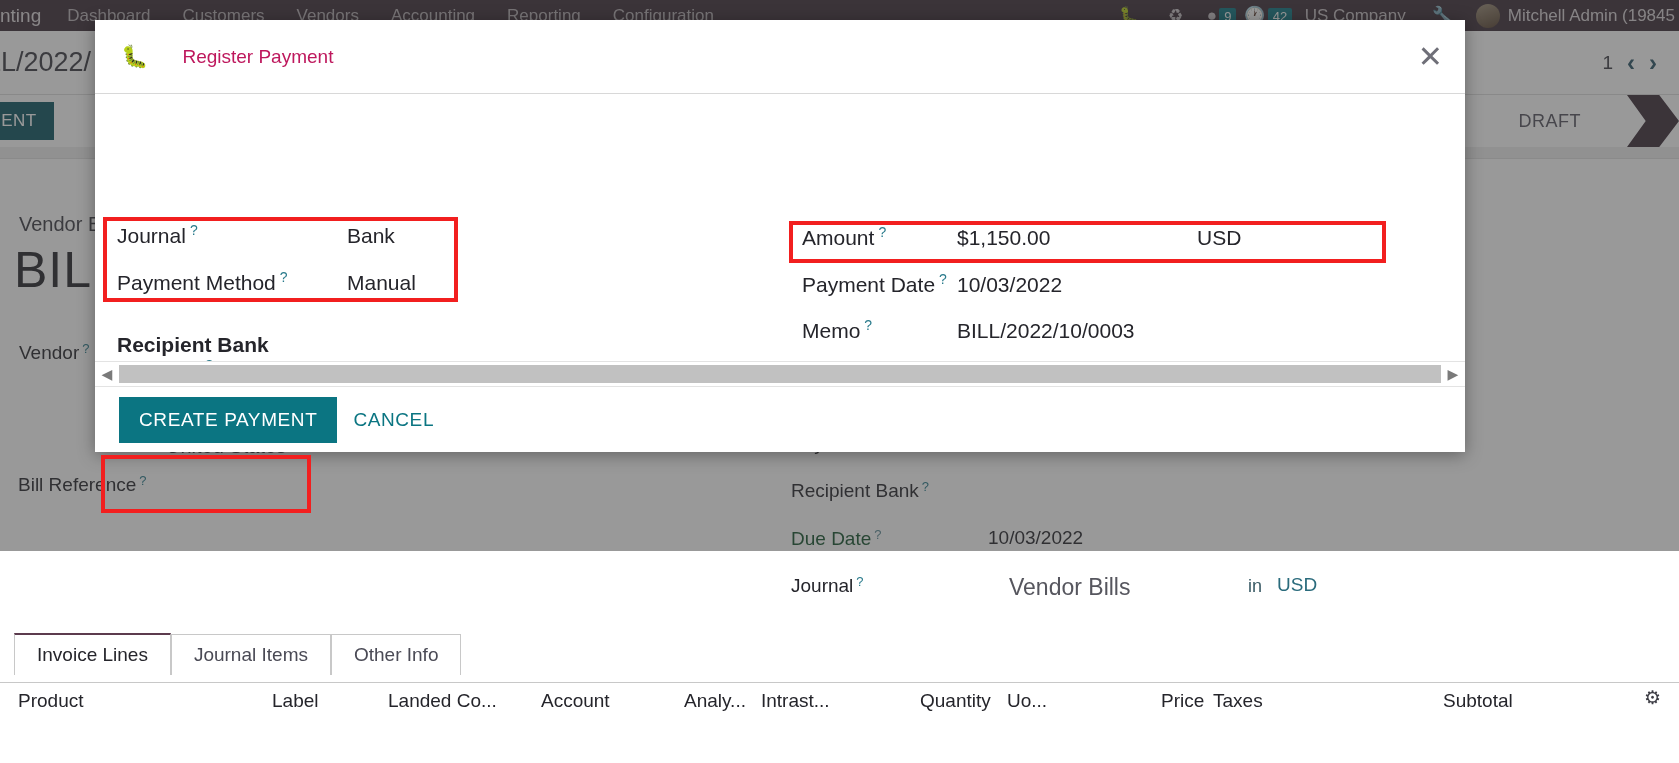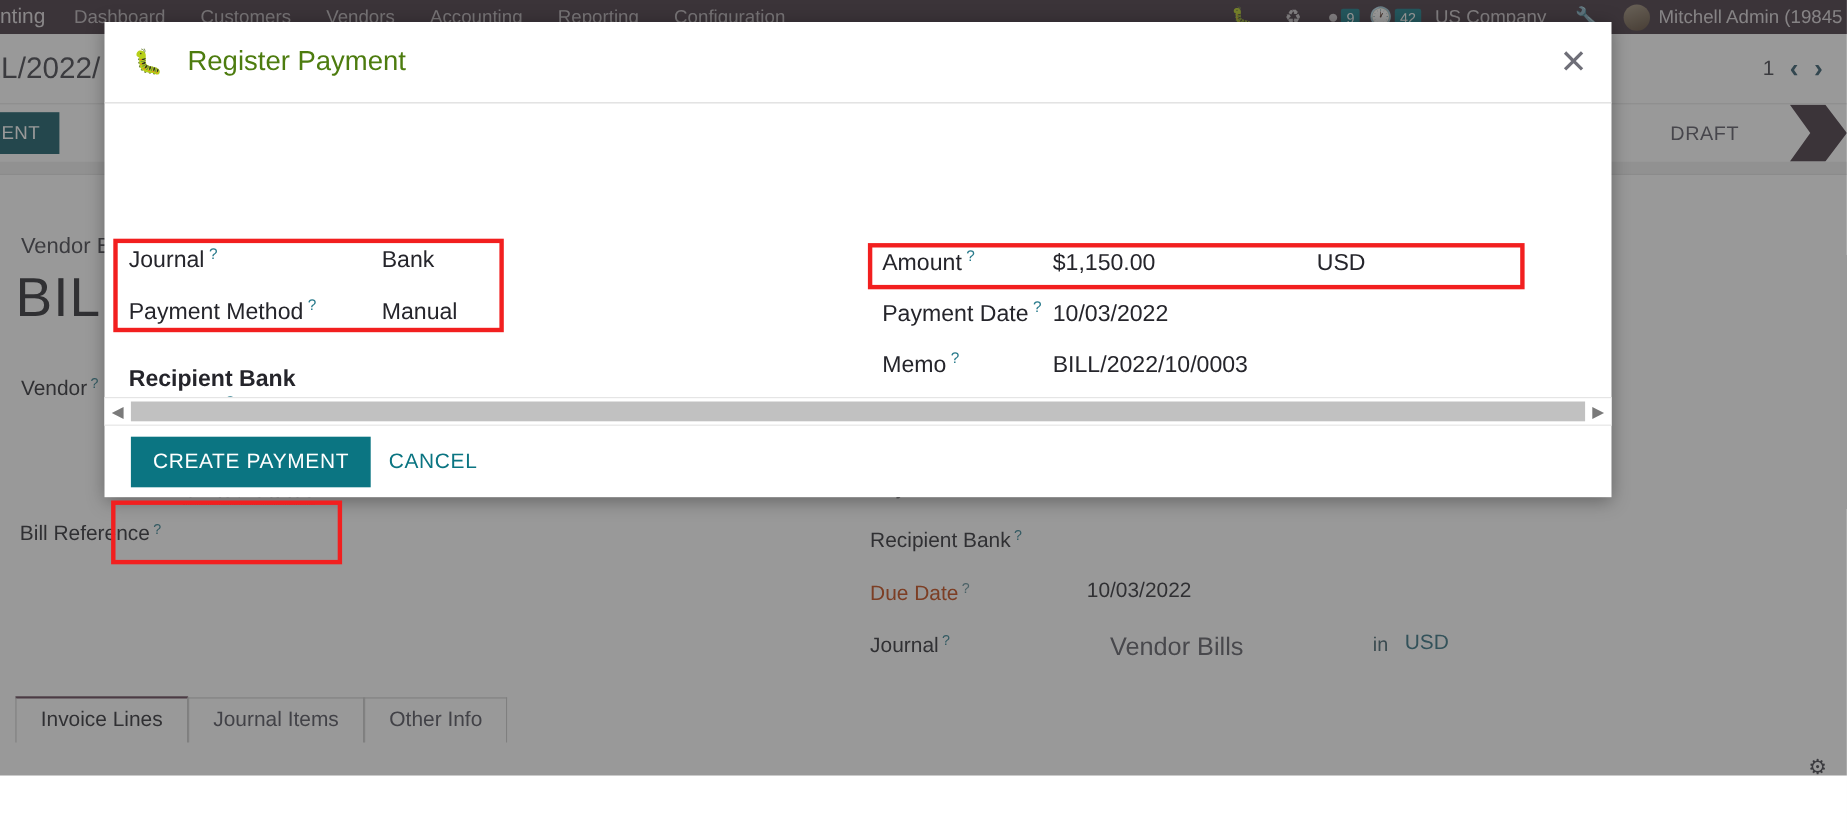--- a/index.html
+++ b/index.html
@@ -2,21 +2,21 @@
 <html><head>
 <meta charset="utf-8">
 <style>
   * { box-sizing: border-box; margin: 0; padding: 0; }
   html, body {
     width: 1679px; height: 763px;
     font-family: "Liberation Sans", sans-serif;
     overflow: hidden;
     background: #ffffff;
   }
-  #root { position: relative; width: 1679px; height: 705px; }
+  #root { position: relative; width: 1679px; height: 551px; }
 
   
   .bg-layer { position: absolute; inset: 0; background: #ffffff; }
 
   .navbar {
     position: absolute; top: 0; left: 0; width: 1679px; height: 31px;
     background: #3c2d38; display: flex; align-items: center;
     color: #d7d2d5; font-size: 17px; white-space: nowrap;
   }
   .nav-brand { padding: 0 10px 0 0; font-size: 19px; color: #ded9dc; }
@@ -65,21 +65,21 @@
     width: 52px; background: #3c2d38;
     clip-path: polygon(0 0, 62% 0, 100% 50%, 62% 100%, 0 100%, 36% 50%);
   }
   .sheet-sep {
     position: absolute; top: 147px; left: 0; width: 1679px; height: 12px;
     background: #efefef; border-bottom: 1px solid #e0e0e0;
   }
 
   .form-area { position: absolute; top: 175px; left: 0; width: 1679px; height: 470px; }
   .lbl { font-size: 19px; color: #25252b; }
-  .lbl-muted { font-size: 19px; color: #c2410c; }
+  .lbl-muted { font-size: 19px; color: #14532d; }
   .val { font-size: 19px; color: #25252b; }
   .val-muted { font-size: 23px; color: #56565e; margin-left: 21px; }
   .q { color: #2a7b8c; font-size: 13px; vertical-align: super; margin-left: 3px; }
   .q-muted { color: #5b8a95; font-size: 13px; vertical-align: super; margin-left: 3px; }
 
   .f-vendorlabel { position: absolute; left: 19px; top: 166px; }
   .f-vendorbill  { position: absolute; left: 19px; top: 38px; font-size: 20px; color: #3b3b43;}
   .f-billtitle   { position: absolute; left: 14px; top: 66px; font-size: 50px; font-weight: 300; color: #25252b; letter-spacing: 1px;}
   .f-country     { position: absolute; left: 166px; top: 260px; font-size: 20px; color: #3b3b43; border-bottom: 1px dotted #999; }
   .f-billref     { position: absolute; left: 18px; top: 298px; }
@@ -118,21 +118,21 @@
   .modal {
     position: absolute; left: 95px; top: 20px; width: 1370px; height: 432px;
     background: #ffffff; box-shadow: 0 3px 16px rgba(0,0,0,0.35);
     display: flex; flex-direction: column;
   }
   .modal-header {
     height: 74px; display: flex; align-items: center; padding: 0 22px 0 26px;
     border-bottom: 1px solid #d8d8d8;
   }
   .bug-icon { color: #0b7582; font-size: 22px; margin-right: 22px; }
-  .modal-title { font-size: 25px; color: #4d7c0f; font-weight: 400; }
+  .modal-title { font-size: 19px; color: #be185d; font-weight: 400; margin-left: 12px; }
   .modal-close {
     margin-left: auto; font-size: 30px; color: #6f6f78; font-weight: 300;
     line-height: 1; cursor: pointer;
   }
   .modal-body { position: relative; flex: 1; }
 
   .col-left  { position: absolute; left: 0px; top: 0px; width: 690px; }
   .col-right { position: absolute; left: 690px; top: 0px; width: 680px; }
 
   .field-row { display: flex; align-items: baseline; height: 47px; }
@@ -230,20 +230,33 @@
       <div class="f-journal-in">in</div>
       <div class="f-journal-cur">USD</div>
     </div>
 
     <div class="tabs-row">
       <div class="tab active">Invoice Lines</div>
       <div class="tab">Journal Items</div>
       <div class="tab">Other Info</div>
     </div>
 
+    <div class="table-head">
+      <span class="th" style="left:18px">Product</span>
+      <span class="th" style="left:272px">Label</span>
+      <span class="th" style="left:388px">Landed Co...</span>
+      <span class="th" style="left:541px">Account</span>
+      <span class="th" style="left:684px">Analy...</span>
+      <span class="th" style="left:761px">Intrast...</span>
+      <span class="th" style="left:920px">Quantity</span>
+      <span class="th" style="left:1007px">Uo...</span>
+      <span class="th" style="left:1161px">Price</span>
+      <span class="th" style="left:1213px">Taxes</span>
+      <span class="th" style="left:1443px">Subtotal</span>
+    </div>
     <span class="gear-ico">⚙</span>
   </div>
 
   <div class="dim"></div>
 
   <div class="modal">
     <div class="modal-header">
       <span class="bug-icon">🐛</span>
       <span class="modal-title">Register Payment</span>
       <span class="modal-close">✕</span>

